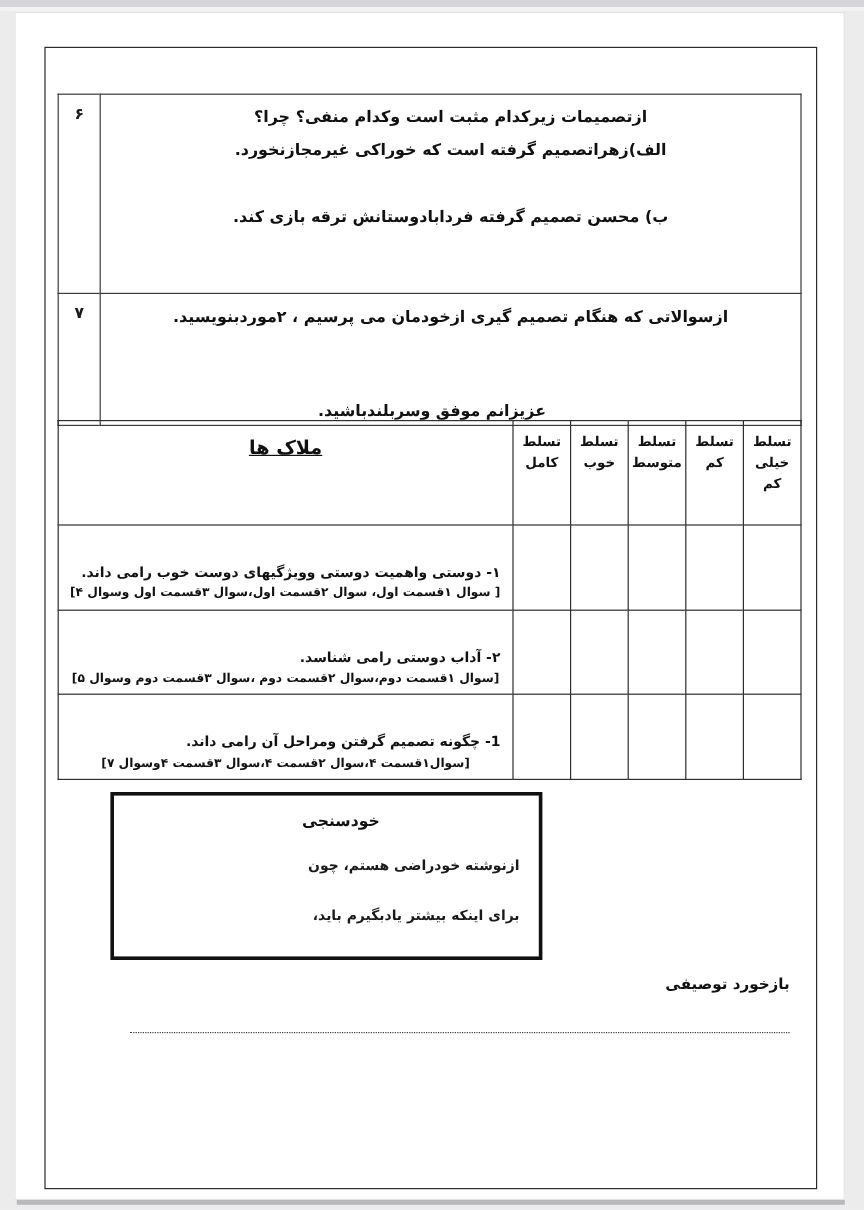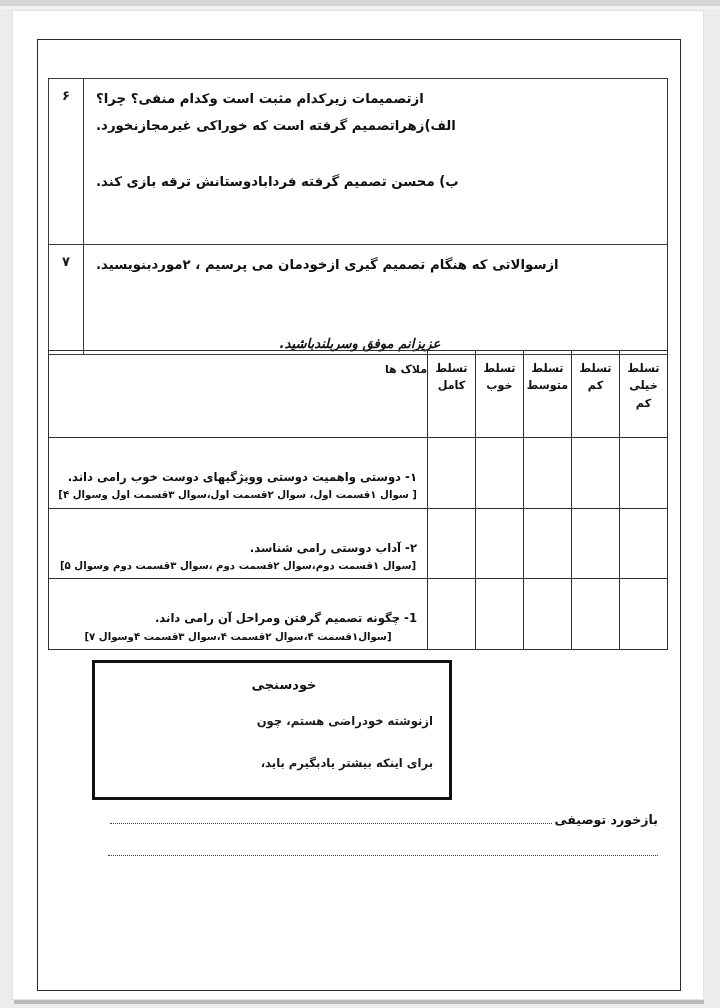--- a/index.html
+++ b/index.html
@@ -83,64 +83,64 @@
     padding-top: 9px !important;
   }
   .q-body {
     padding: 7px 12px 10px 12px !important;
   }
   .q-line {
     font-size: 13.3px;
     font-weight: bold;
     color: #111111;
     line-height: 2.0;
-    text-align: left;
+    text-align: center;
     white-space: nowrap;
   }
   .q-gap {
     height: 30px;
   }
   .q6-cell { height: 148px; }
   .q7-cell { height: 92px; }
 
   
   .wish {
     position: absolute;
     top: 296px;
     left: 0;
     width: 644px;
     text-align: center;
     font-size: 13.2px;
     font-weight: bold;
     color: #121212;
-    font-style: italic;
   }
 
   
   .rubric {
     position: absolute;
     top: 310px;
     right: 12px;
     width: 620px;
     border-collapse: collapse;
     table-layout: fixed;
   }
   .rubric td, .rubric th {
     border: 1.1px solid #2f2f2f;
     padding: 0;
     vertical-align: middle;
   }
   .rubric th.crit-head {
-    font-size: 11px;
-    font-weight: bold;
-    color: #111;
-    text-align: right;
+    font-size: 16px;
+    font-weight: bold;
+    color: #111;
+    text-align: center;
     height: 74px;
     vertical-align: top;
     padding-top: 12px !important;
+    text-decoration: underline;
   }
   .rubric th.score-head {
     width: 47px;
     font-size: 11.2px;
     font-weight: bold;
     color: #111;
     text-align: center;
     vertical-align: top;
     padding-top: 9px !important;
     line-height: 1.55;
@@ -210,21 +210,21 @@
 
   
   .fb-wrap {
     position: absolute;
     top: 772px;
     left: 0;
     width: 644px;
   }
   .fb-row {
     display: flex;
-    flex-direction: row;
+    flex-direction: column;
     align-items: baseline;
     padding: 0 24px 0 70px;
     white-space: nowrap;
   }
   .fb-label {
     flex: 0 0 auto;
     font-size: 12.6px;
     font-weight: bold;
     color: #111;
   }

